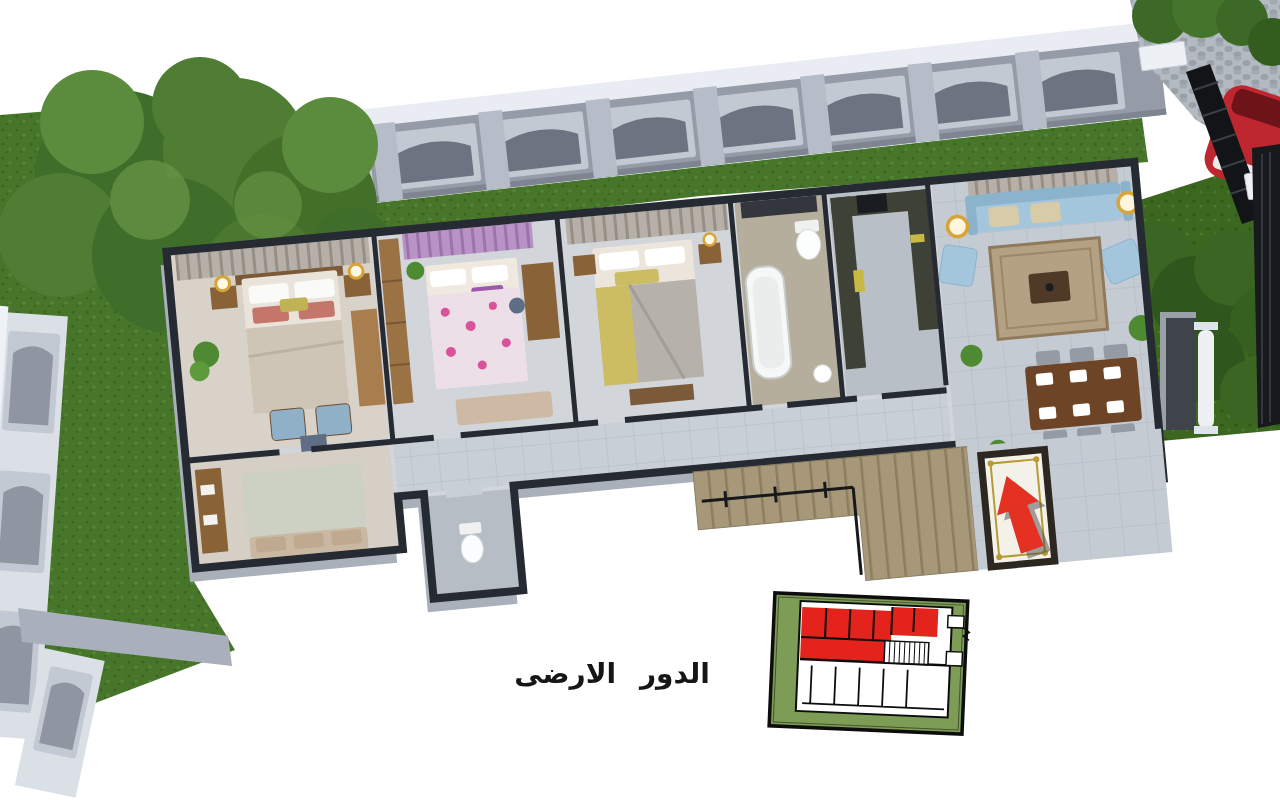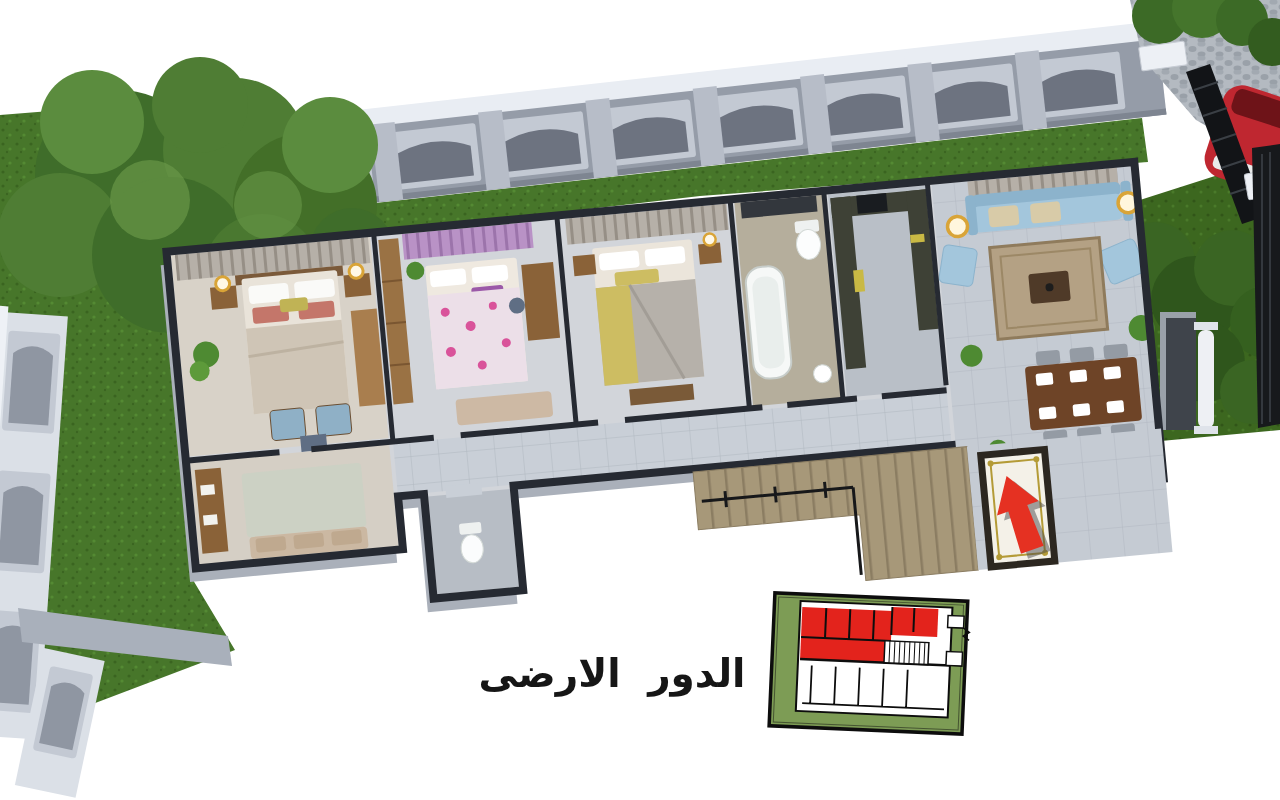--- a/index.html
+++ b/index.html
@@ -2,21 +2,21 @@
 <html style="--bg: #ffffff; --title-ink: #161616; --grass: #47762a; --grass-dark: #3c671f; --fence-gray: #959ca8; --fence-light: #c3c9d3; --fence-panel: #6d7380; --fence-cap: #e9edf3; --wall-cut: #262a32; --floor: #d2d5da; --corridor: #c9cfd7; --terrace: #a79879; --carpet: #f4f1e8; --arrow-red: #e53122; --kp-green: #7d9c55; --kp-red: #e3231c; --ink: #0d0d0d; --sofa-blue: #a3c6dc; --rug-tan: #b4a184; --wood: #8a6238; --wood-dark: #6e4427; --curtain-gray: #b6b0a8; --curtain-lilac: #b992c6; --marble-dark: #3e4136; --plant-green: #4e8a32; --gold: #d9a437;"><head>
 <meta charset="utf-8">
 <style>
   html,body{margin:0;padding:0;background:#fff;}
   #stage{position:relative;width:1280px;height:800px;overflow:hidden;background:var(--bg,#ffffff);
          font-family:"DejaVu Sans",sans-serif;}
   #scene{position:absolute;left:0;top:0;}
   #floor-title{
     position:absolute;left:452px;top:644px;width:320px;height:60px;
     direction:rtl;text-align:center;line-height:60px;
-    font-family:"DejaVu Sans",sans-serif;font-weight:bold;font-size:39px;
+    font-family:"DejaVu Sans",sans-serif;font-weight:bold;font-size:28px;
     color:var(--title-ink,#161616);letter-spacing:2px;word-spacing:14px;
   }
 </style>
 </head>
 <body>
 
 <div id="stage">
 <svg id="scene" width="1280" height="800" viewBox="0 0 1280 800">
 <defs>
   <pattern id="grassTex" width="14" height="14" patternUnits="userSpaceOnUse">

